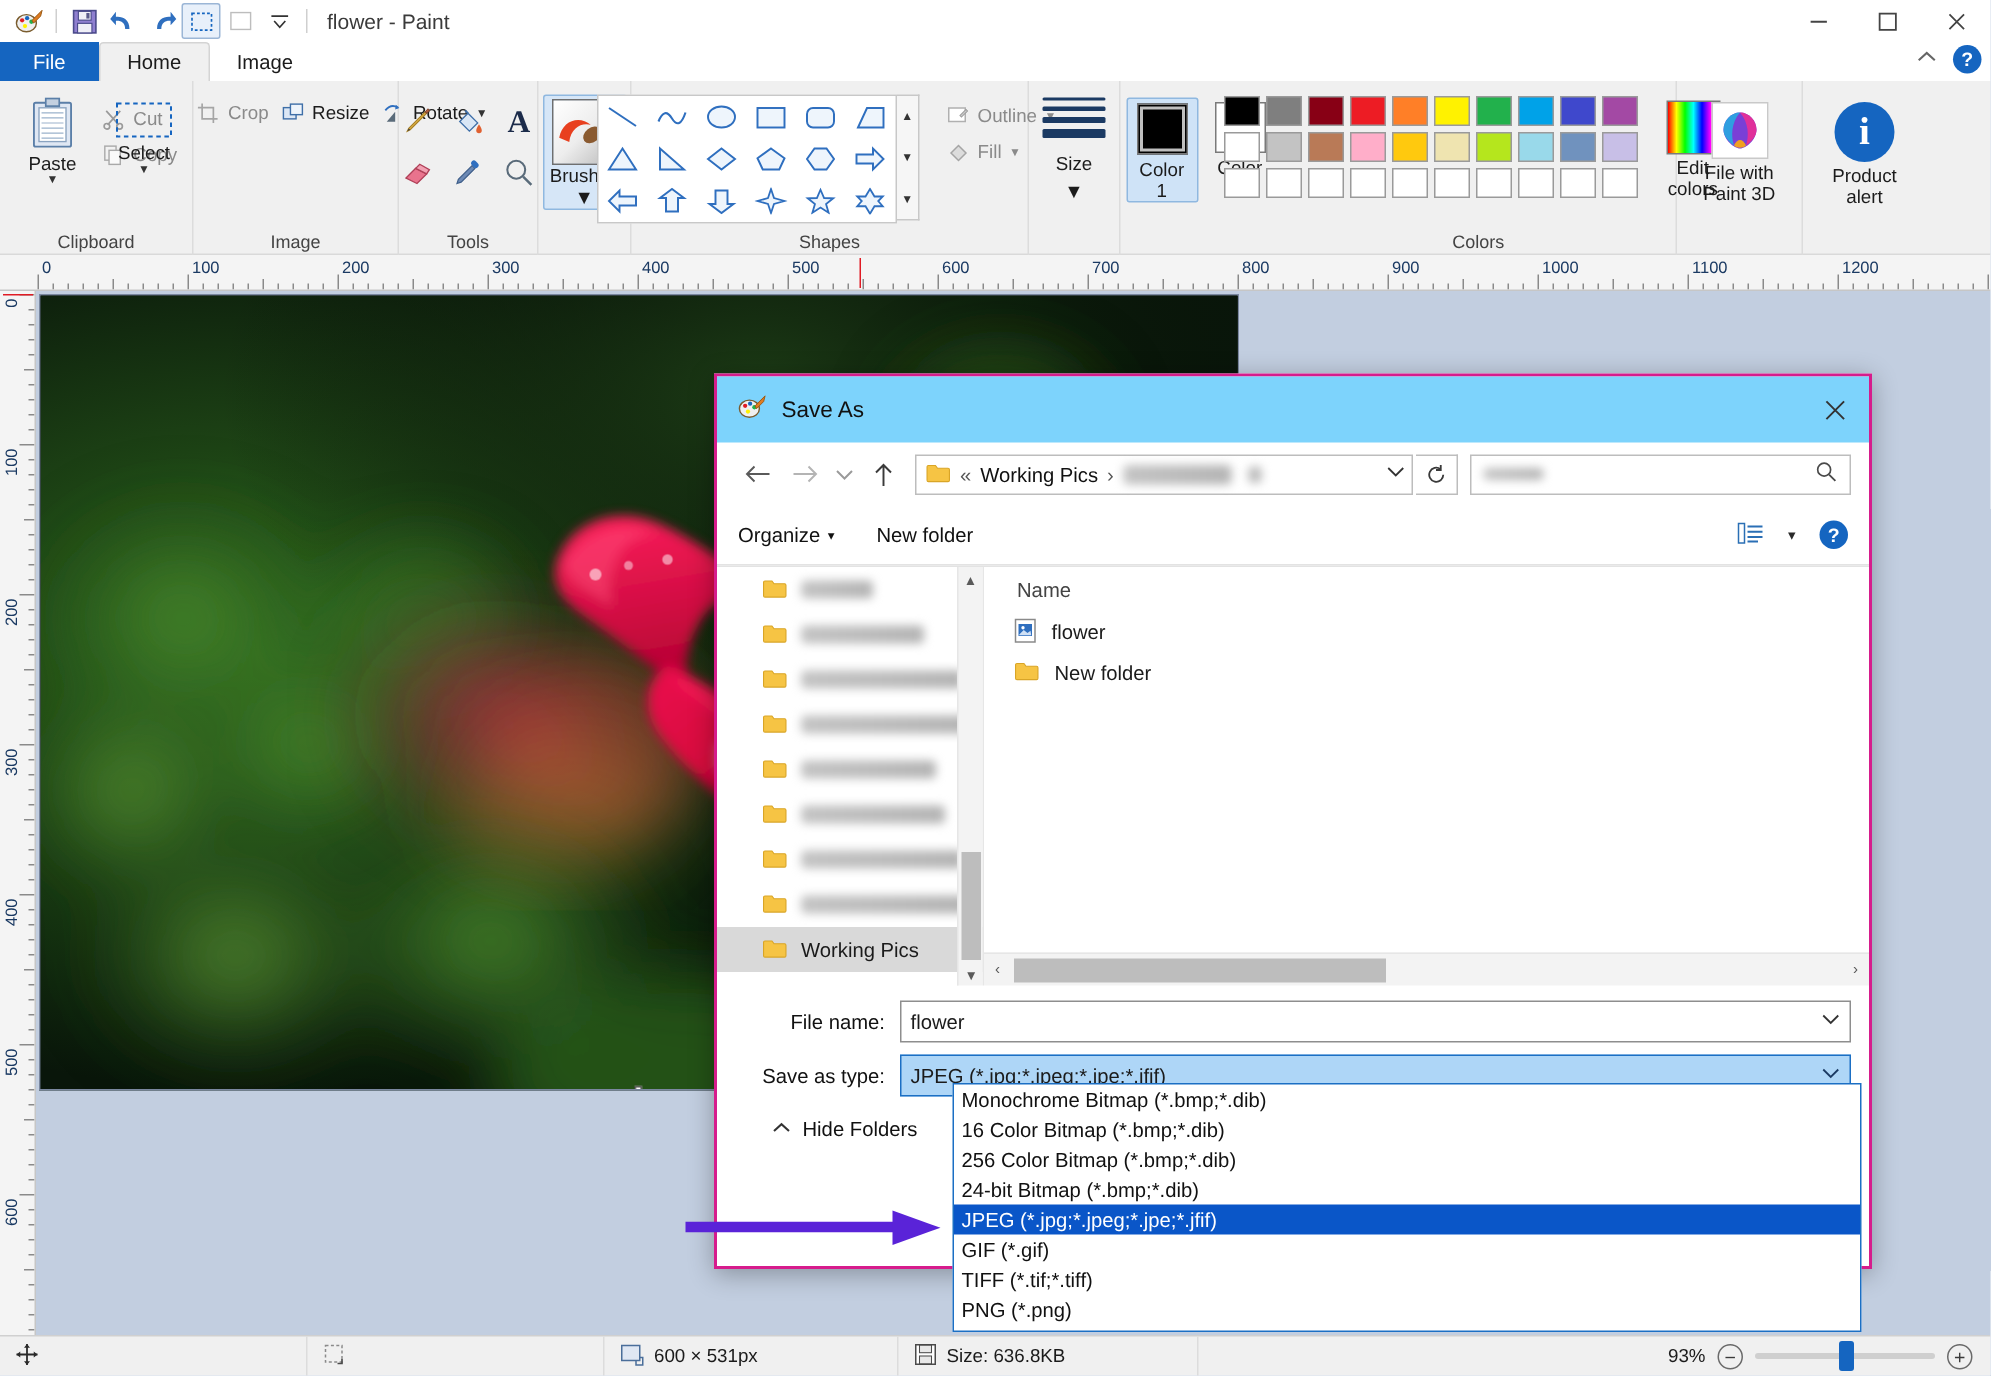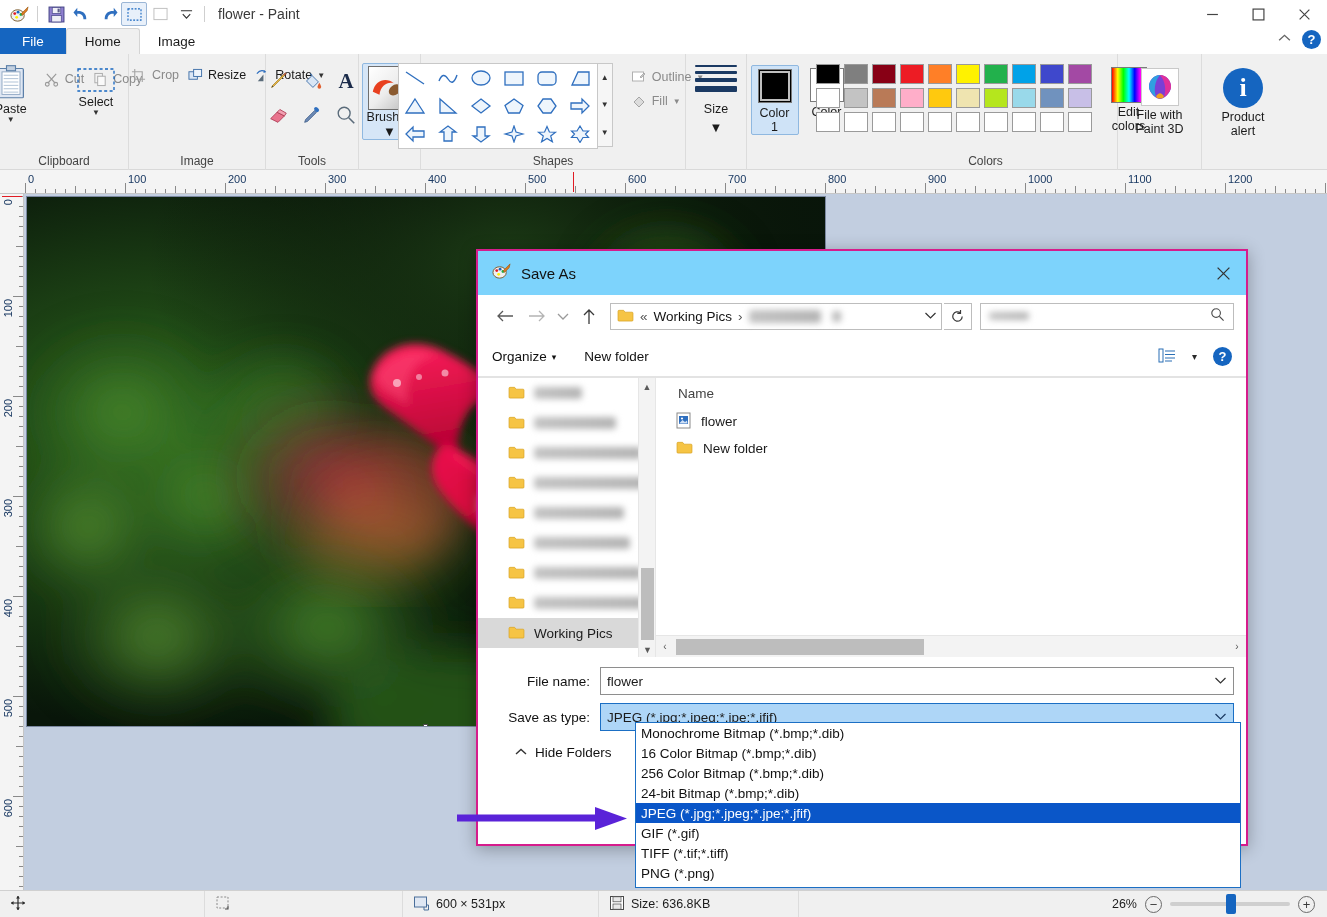--- a/index.html
+++ b/index.html
@@ -252,21 +252,21 @@
           <rect x="3" y="4" width="22" height="26" fill="#dfe7f3" stroke="#5b7fa8" stroke-width="1.1" rx="1"></rect>
           <rect x="6" y="7" width="16" height="20" fill="#fff" stroke="#8aa3c0" stroke-width=".8"></rect>
           <g stroke="#9bb2cc" stroke-width=".7">
             <path d="M7.5 10 H20.5 M7.5 13 H20.5 M7.5 16 H20.5 M7.5 19 H20.5 M7.5 22 H20.5 M7.5 25 H20.5"></path>
           </g>
           <rect x="10" y="1.5" width="8" height="4.5" fill="#c3d0e0" stroke="#5b7fa8" stroke-width="1"></rect>
         </svg>
         <span class="lab">Paste</span>
         <span class="caret">▼</span>
       </div>
-      <div style="display:flex;flex-direction:row;padding-top:6px;">
+      <div style="display:flex;flex-direction:column;padding-top:6px;">
         <div class="smallitem">
           <span class="iconsq">
             <svg width="15" height="15" viewBox="0 0 16 16">
               <path d="M3 2 L12 12 M13 2 L4 12" stroke="#9a9a9a" stroke-width="1.2" fill="none"></path>
               <circle cx="3.5" cy="13" r="2" fill="none" stroke="#9a9a9a" stroke-width="1.2"></circle>
               <circle cx="12.5" cy="13" r="2" fill="none" stroke="#9a9a9a" stroke-width="1.2"></circle>
             </svg>
           </span>
           <span>Cut</span>
         </div>
@@ -1281,20 +1281,20 @@
       <svg width="16" height="16" viewBox="0 0 16 16">
         <rect x="1.5" y="1.5" width="13" height="13" fill="#fff" stroke="#4a4a4a"></rect>
         <rect x="4" y="1.8" width="8" height="5" fill="#e8e8e8" stroke="#4a4a4a" stroke-width=".7"></rect>
         <rect x="4" y="9" width="8" height="5.2" fill="#e8e8e8" stroke="#4a4a4a" stroke-width=".7"></rect>
       </svg>
     </span>
     <span>Size: 636.8KB</span>
   </div>
   <div class="scell" style="flex:1;border-right:none"></div>
   <div class="zoomwrap">
-    <span>26%</span>
+    <span>93%</span>
     <span class="zcirc">−</span>
     <span class="ztrack">
       <span class="zthumb"></span>
     </span>
     <span class="zcirc">+</span>
   </div>
 </div>
 
 </body></html>

